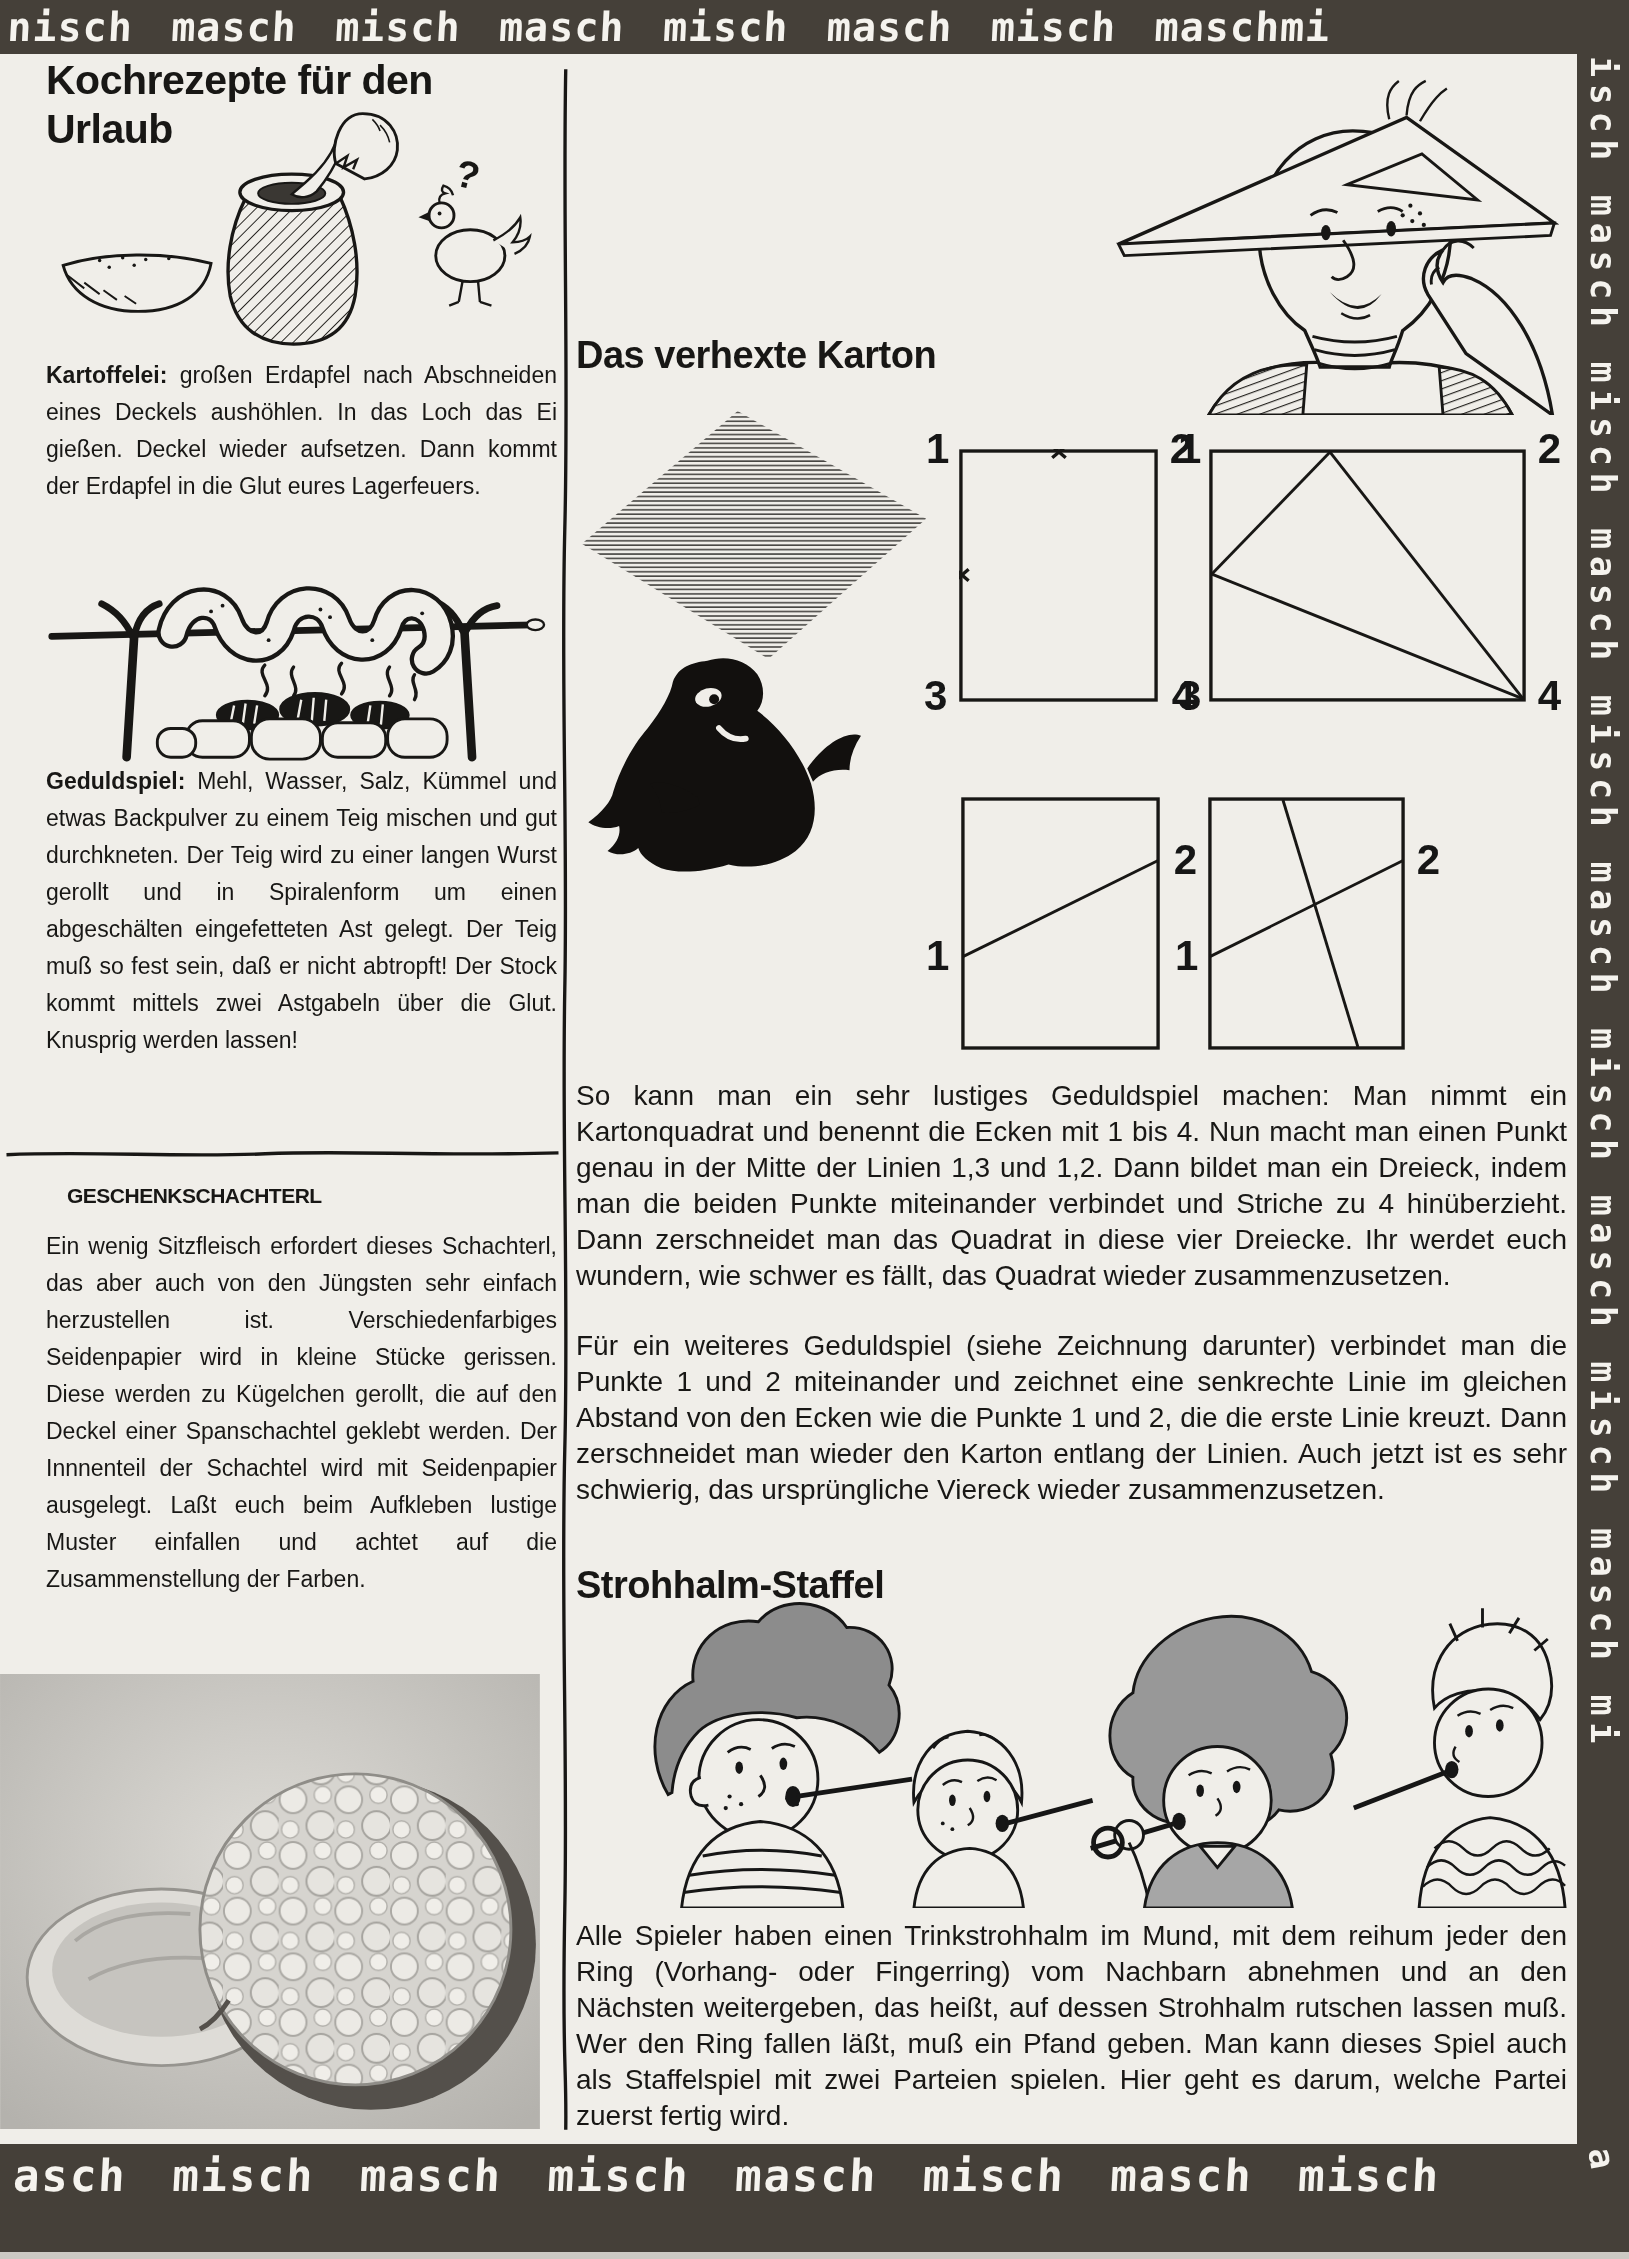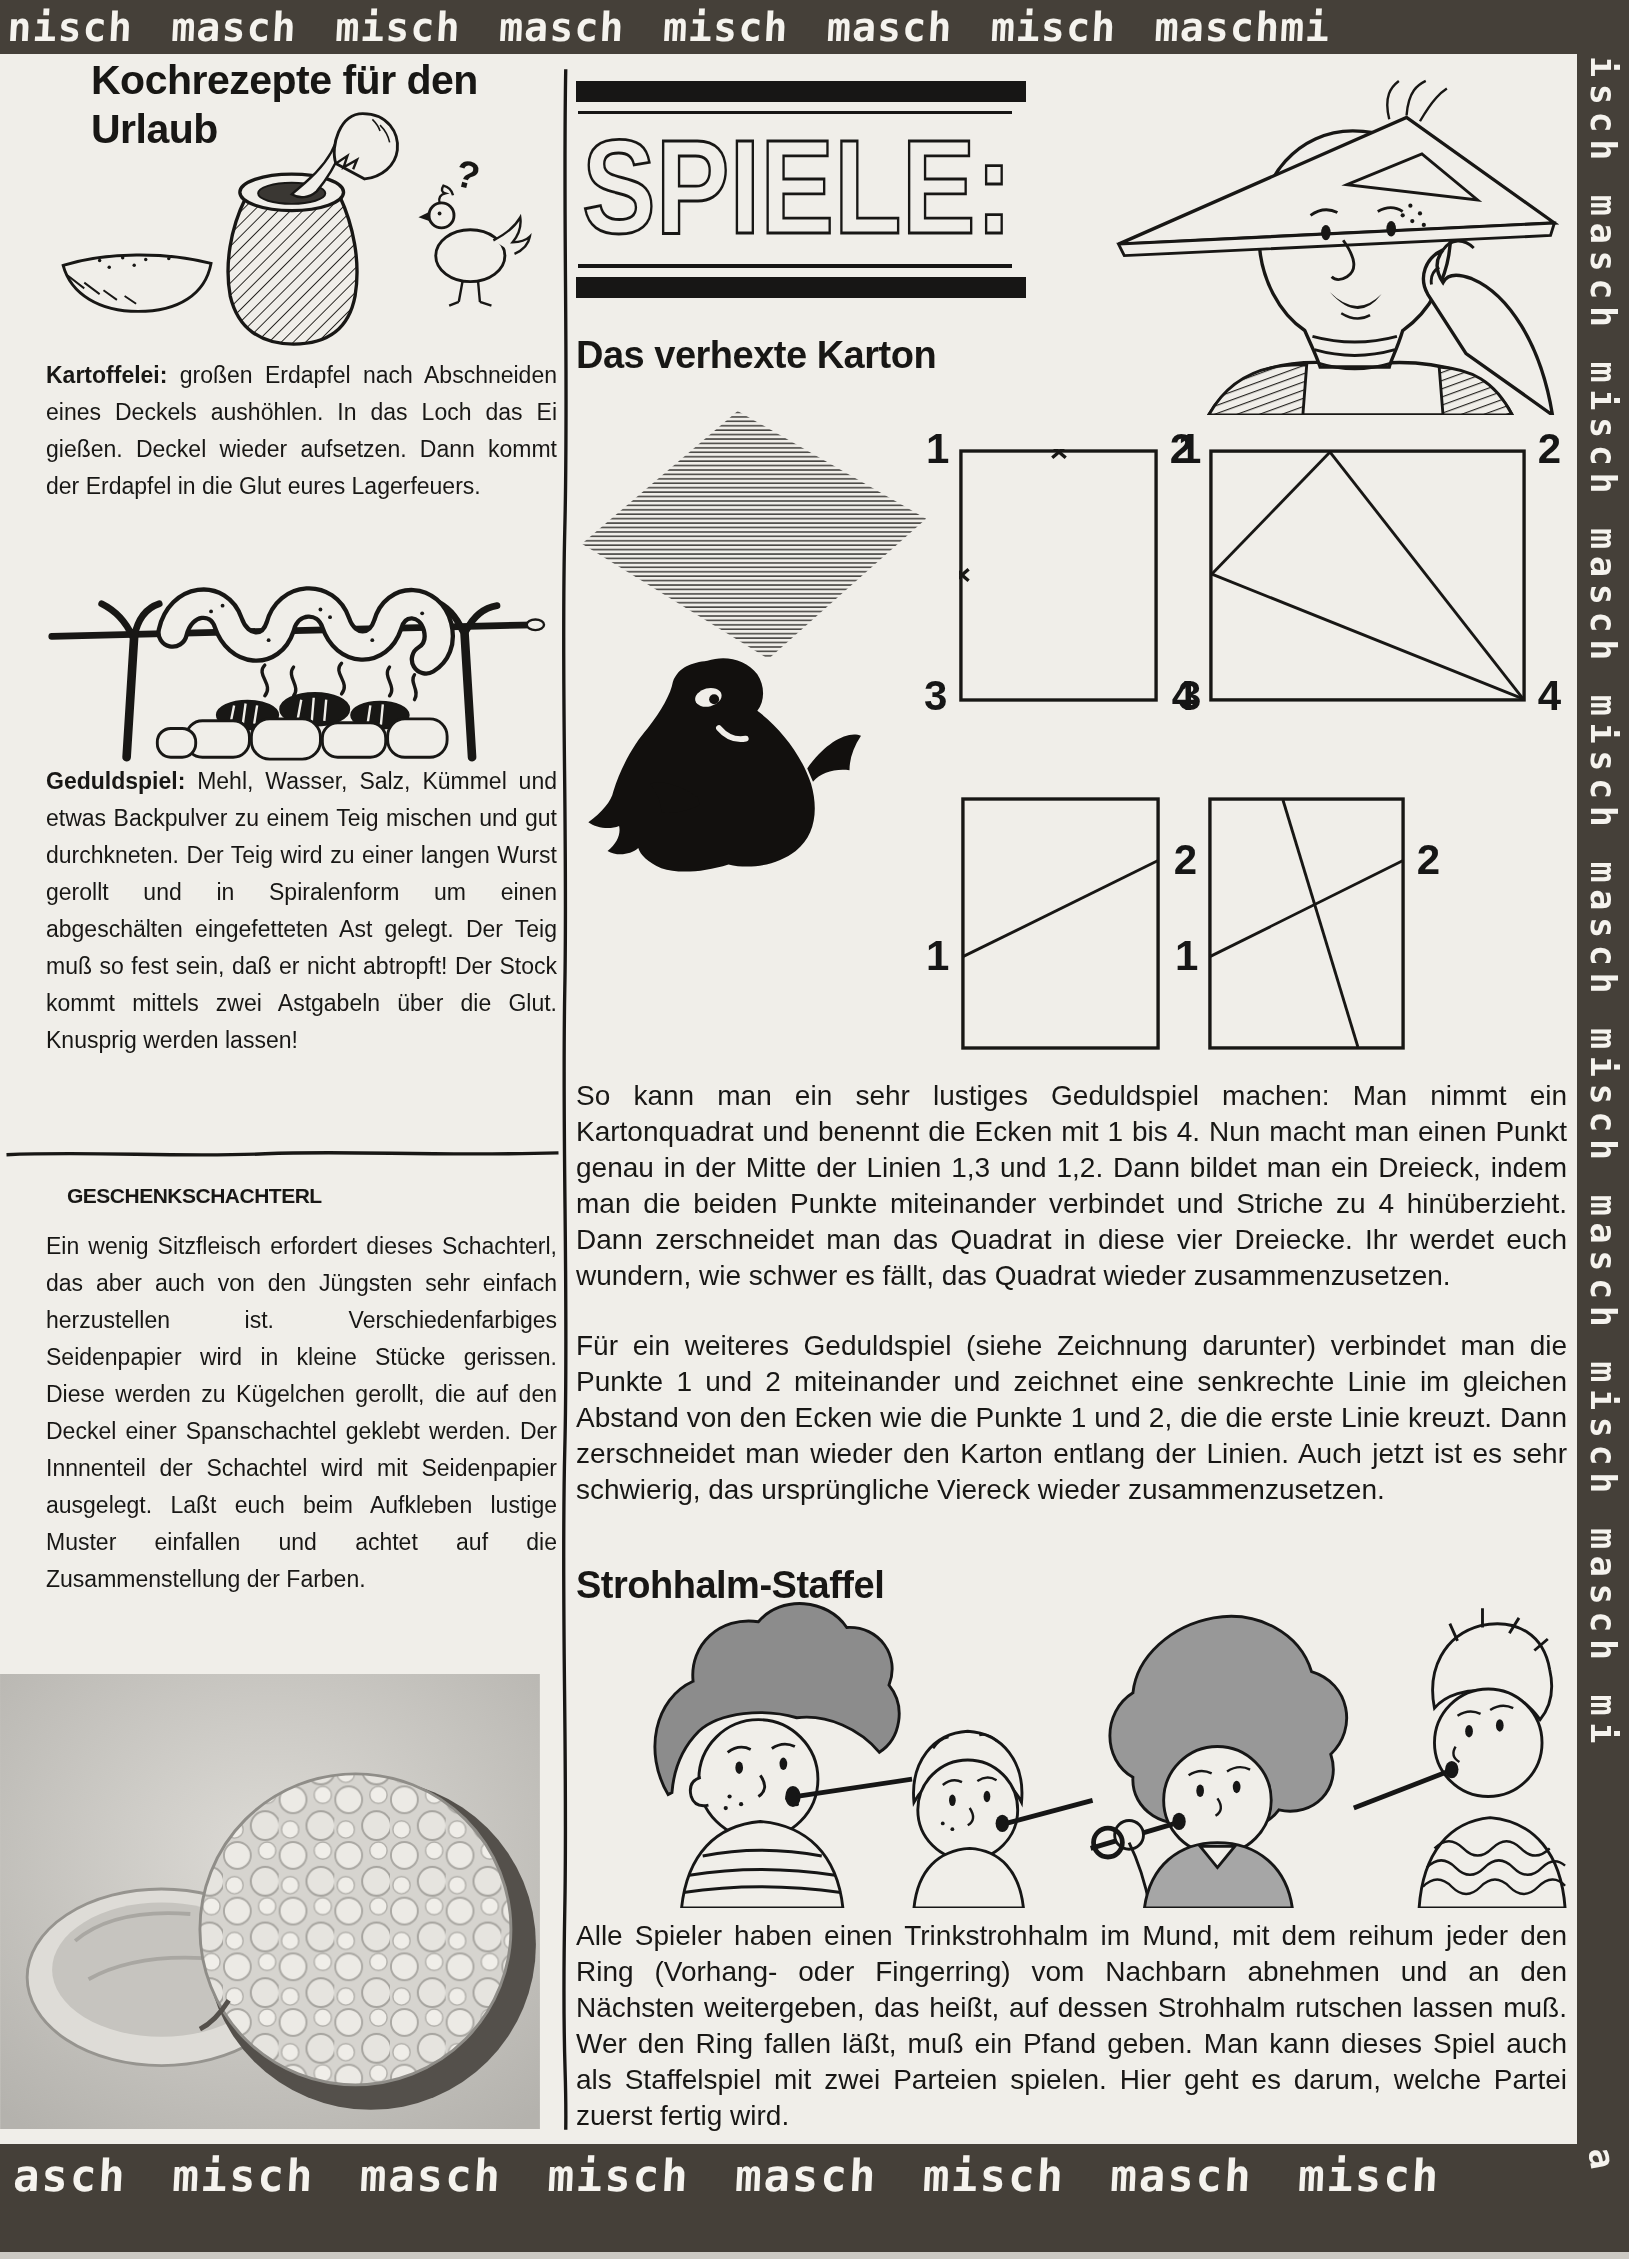--- a/index.html
+++ b/index.html
@@ -35,21 +35,21 @@
   <div class="abs strip" style="left:0;top:2144px;width:1629px;height:115px;">
     <span class="strip-text" style="display:inline-block;font-size:44px;padding:5.8px 0 0 13.4px;word-spacing:17.3px;letter-spacing:1.9px;">asch misch masch misch masch misch masch misch</span>
     <span class="strip-text" style="position:absolute;right:17.3px;top:-5.8px;font-size:35px;transform:rotate(80deg);">a</span>
   </div>
   <div class="abs" style="left:0;top:2252px;width:1629px;height:7.7px;background:#ccc9c3;"></div>
 
   <svg class="abs" style="left:560px;top:67px;" width="11.5" height="2065" viewBox="0 0 12 2150">
     <path d="M6,0 C3,160 9,320 5,480 S8,800 5,960 S9,1280 5,1440 S8,1760 5,1920 S7,2080 6,2150" stroke="#181715" stroke-width="3.5" fill="none"></path>
   </svg>
 
-  <h1 class="abs headline" style="left:46px;top:56px;width:452px;font-size:41px;line-height:49px;margin-left:45px;">Kochrezepte für den Urlaub</h1>
+  <h1 class="abs headline" style="left:46px;top:56px;width:452px;font-size:41px;line-height:49px;">Kochrezepte für den Urlaub</h1>
 
   <svg class="abs" style="left:42px;top:104px;" width="509" height="242" viewBox="0 0 530 252">
     <defs>
       <pattern id="hatchP" width="9" height="9" patternTransform="rotate(45)" patternUnits="userSpaceOnUse">
         <rect width="9" height="9" fill="#f0eee9"></rect>
           <line x1="0" y1="0" x2="0" y2="9" stroke="#23211e" stroke-width="2"></line>
       </pattern>
     </defs>
 
     <path d="M22,168 C66,154 130,154 176,166 C170,198 142,216 100,216 C60,216 30,198 22,168 Z" fill="#f0eee9" stroke="#181715" stroke-width="3"></path>
@@ -169,29 +169,20 @@
       <path d="M78,278 q40,-34 120,-28 M92,318 q46,-26 120,-22" stroke="#a9a7a2" stroke-width="4" fill="none"></path>
 
       <circle cx="386" cy="282" r="172" fill="#54504b"></circle>
 
       <circle cx="370" cy="266" r="162" fill="url(#balls)"></circle>
       <circle cx="370" cy="266" r="162" fill="none" stroke="#8f8d88" stroke-width="3"></circle>
       <path d="M238,340 q-14,22 -30,30" stroke="#54504b" stroke-width="5" fill="none"></path>
     </svg>
   </div>
 
-  <div class="abs" style="left:576px;top:81px;width:452px;">
-    <div class="logo-bar" style="height:21px;width:450px;"></div>
-    <div class="logo-bar" style="height:3.8px;width:434px;margin:8.6px 0 0 1.9px;"></div>
-    <svg width="450" height="146" viewBox="0 0 468 152">
-      <text x="6" y="124" font-size="140" font-weight="bold" font-family="Liberation Sans, sans-serif" fill="none" stroke="#181715" stroke-width="3" textLength="448" lengthAdjust="spacingAndGlyphs">SPIELE:</text>
-    </svg>
-    <div class="logo-bar" style="height:3.8px;width:434px;margin:0 0 8.6px 1.9px;"></div>
-    <div class="logo-bar" style="height:21px;width:450px;"></div>
-  </div>
 
   <svg class="abs" style="left:1101px;top:79px;" width="469" height="336" viewBox="0 0 488 350">
     <defs>
       <pattern id="sleeveH" width="8" height="8" patternTransform="rotate(70)" patternUnits="userSpaceOnUse">
         <rect width="8" height="8" fill="#f0eee9"></rect>
           <line x1="0" y1="0" x2="0" y2="8" stroke="#23211e" stroke-width="2.4"></line>
       </pattern>
     </defs>
 
     <path d="M112,350 C140,302 192,292 244,296 L290,296 C348,292 404,304 428,350 Z" fill="#f0eee9" stroke="#181715" stroke-width="3.5"></path>

